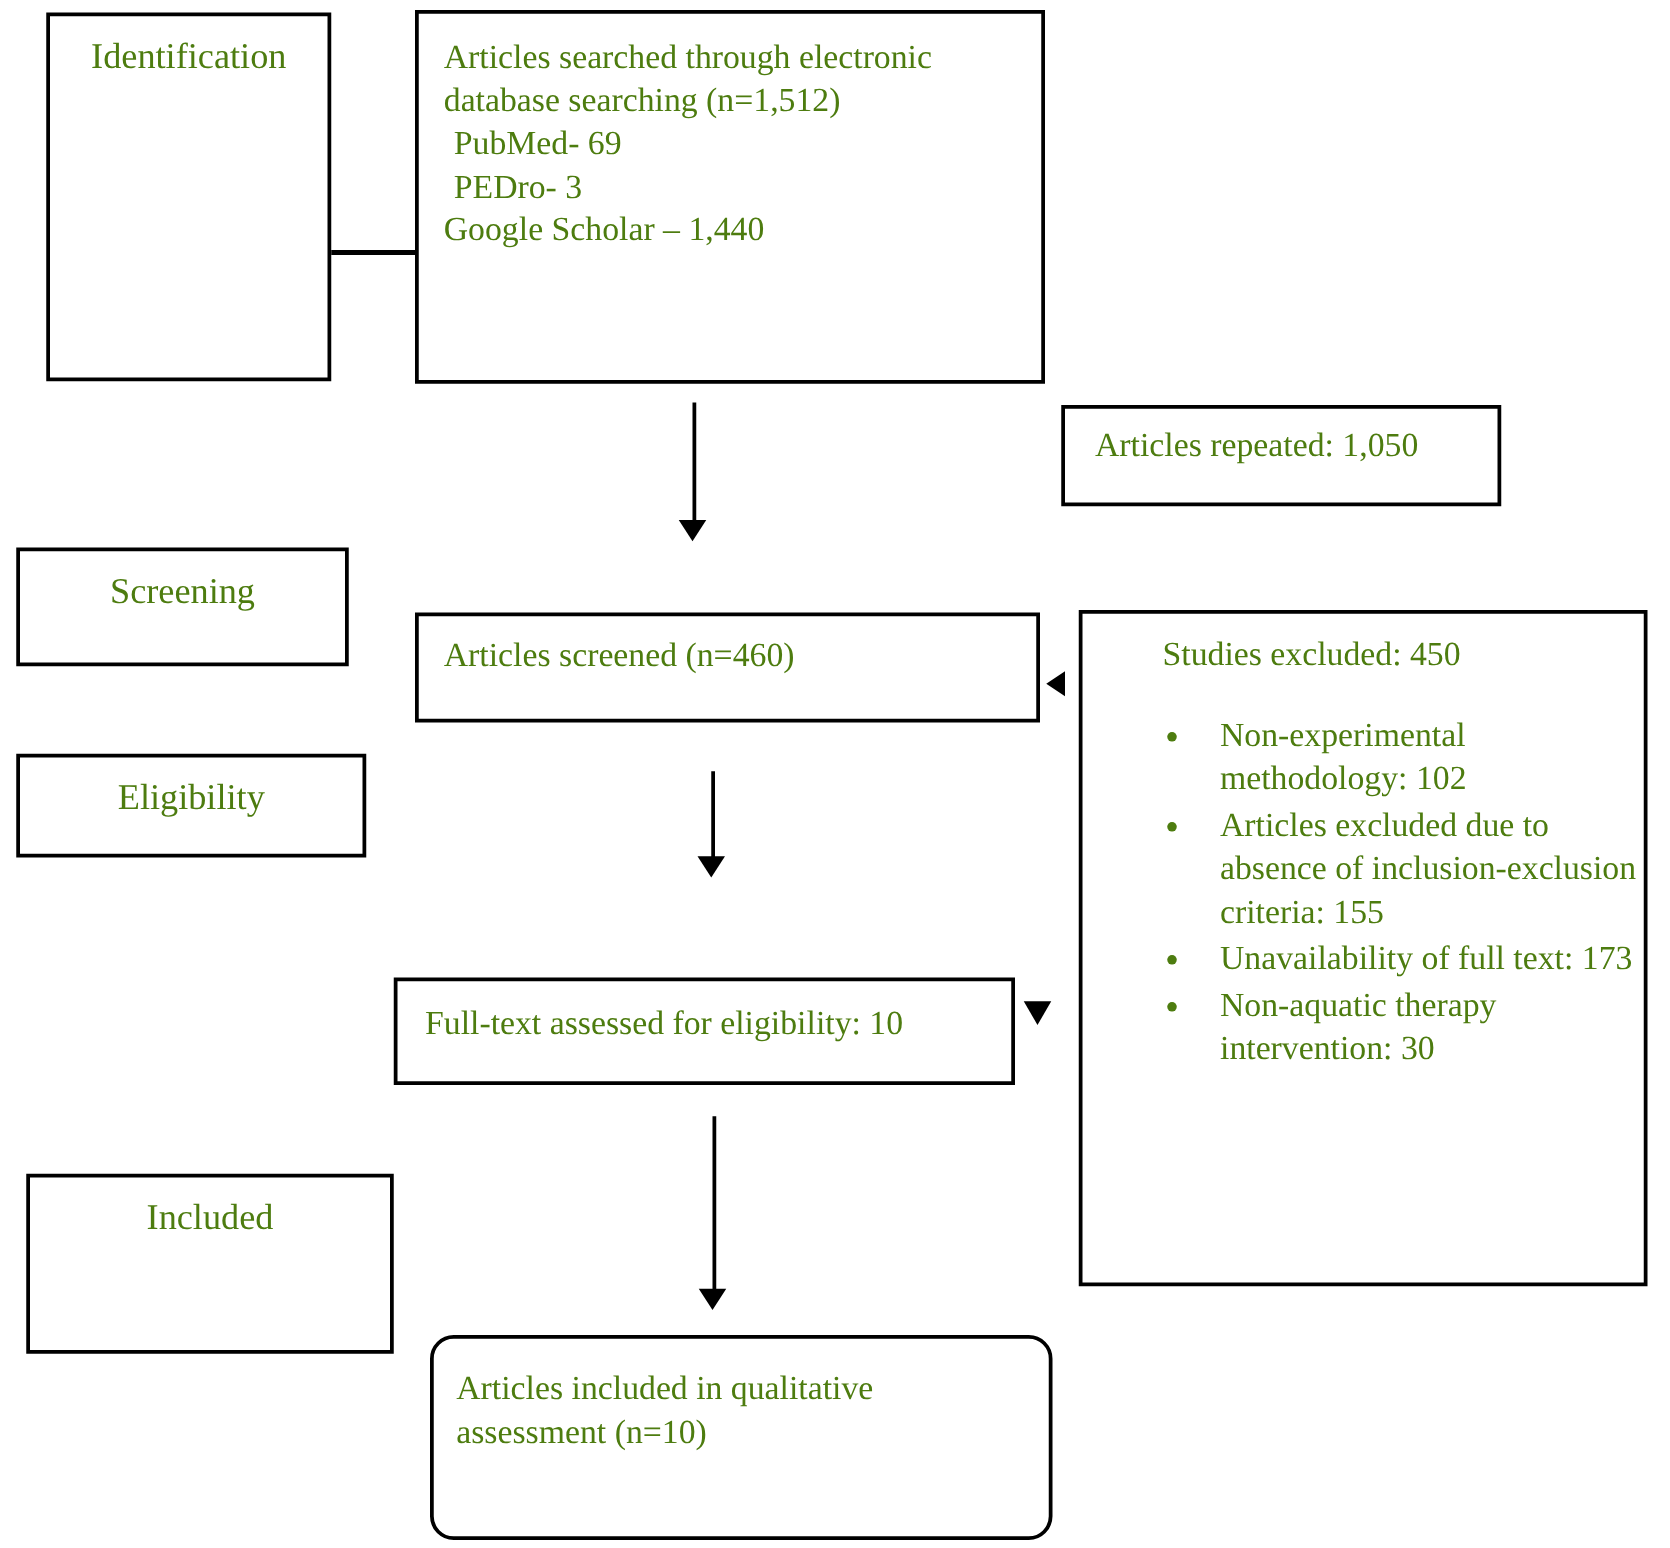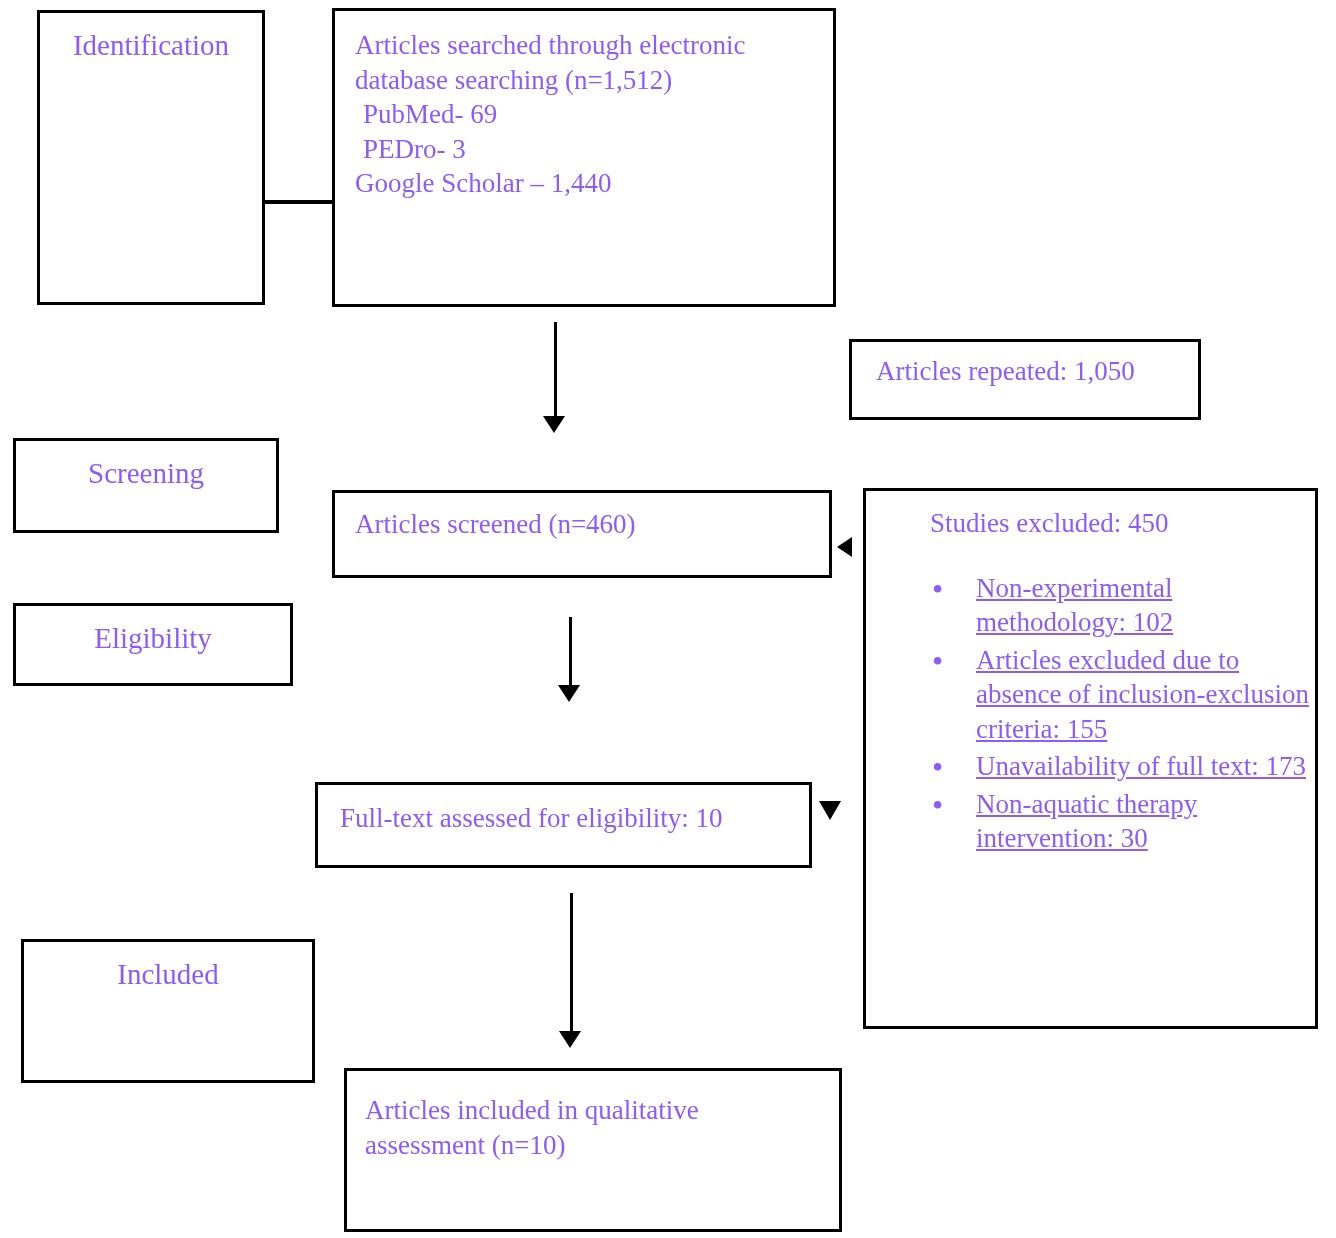--- a/index.html
+++ b/index.html
@@ -6,21 +6,21 @@
     margin: 0;
     padding: 0;
     background: #ffffff;
   }
   .canvas {
     position: relative;
     width: 1336px;
     height: 1238px;
     background: #ffffff;
     font-family: "Liberation Serif", "DejaVu Serif", serif;
-    color: #8b5cf6;
+    color: #4d7c0f;
     font-size: 27px;
     line-height: 1.28;
     overflow: hidden;
   }
   .box {
     position: absolute;
     border: 3px solid #000000;
     background: #ffffff;
     box-sizing: border-box;
   }
@@ -30,35 +30,34 @@
     padding-top: 14px;
   }
   
   #box-identification { left: 37px;  top: 10px;  width: 228px; height: 295px; }
   #box-screening      { left: 13px;  top: 404px; width: 266px; height: 95px; margin-top: 34px;  }
   #box-eligibility    { left: 13px;  top: 603px; width: 280px; height: 83px;  }
   #box-included       { left: 21px;  top: 939px; width: 294px; height: 144px; }
 
   
   #box-search   { left: 332px; top: 8px;    width: 504px; height: 299px; padding: 17px 18px 0 20px; }
-  #box-repeated { left: 849px; top: 324px;  width: 352px; height: 81px;  padding: 12px 10px 0 24px; margin-top: 15px; }
+  #box-repeated { left: 849px; top: 324px;  width: 352px; height: 81px;  padding: 12px 10px 0 24px; }
   #box-screened { left: 332px; top: 490px;  width: 500px; height: 88px; padding: 14px 14px 0 20px; }
   #box-excluded { left: 863px; top: 488px;  width: 455px; height: 541px; padding: 15px 6px 0 64px; }
   #box-fulltext { left: 315px; top: 782px;  width: 497px; height: 86px;  padding: 16px 10px 0 22px; }
-  #box-final    { left: 344px; top: 1068px; width: 498px; height: 164px; padding: 22px 20px 0 18px; }
+  #box-final    { left: 344px; top: 1068px; width: 498px; height: 164px; padding: 22px 20px 0 18px; border-radius: 19px; }
 
   #box-search p { margin: 0; }
   #box-search .source { }
   #box-search .source.indented { padding-left: 8px; }
 
   .bullets {
     list-style: none;
     margin: 30px 0 0 0;
     padding: 0;
-    text-decoration: underline;
   }
   .bullets li {
     position: relative;
     padding-left: 46px;
     margin-bottom: 3px;
   }
   .bullets li::before {
     content: "\2022";
     position: absolute;
     left: 2px;

